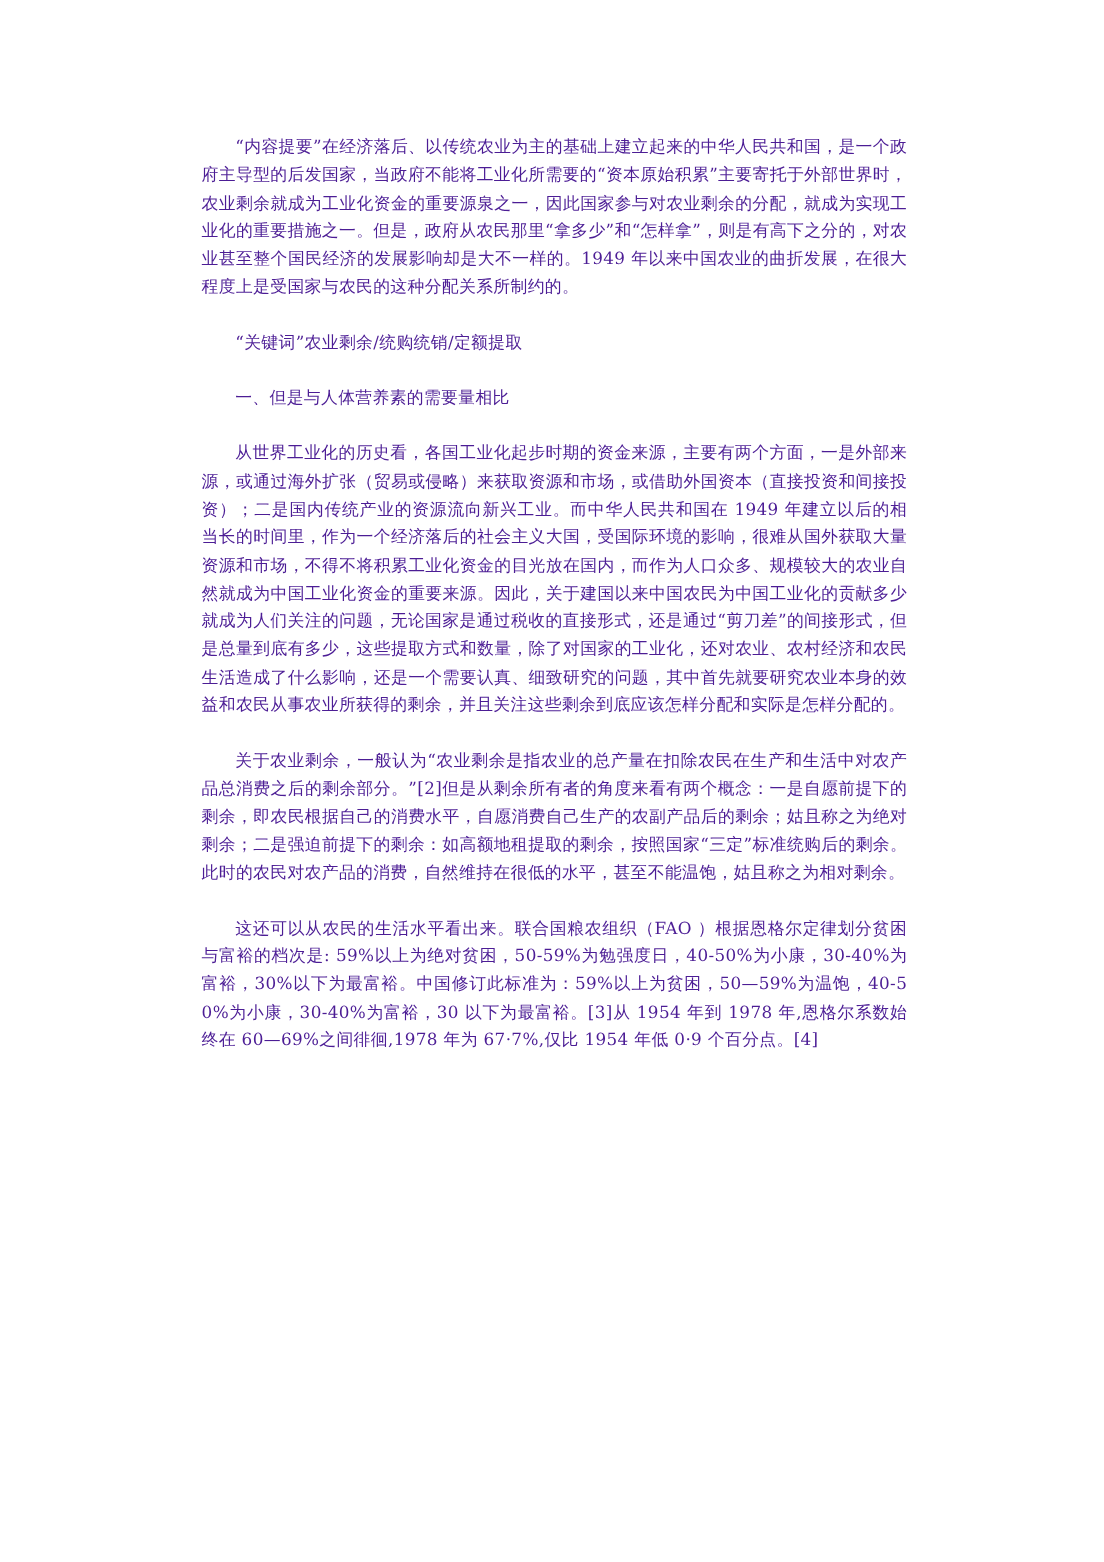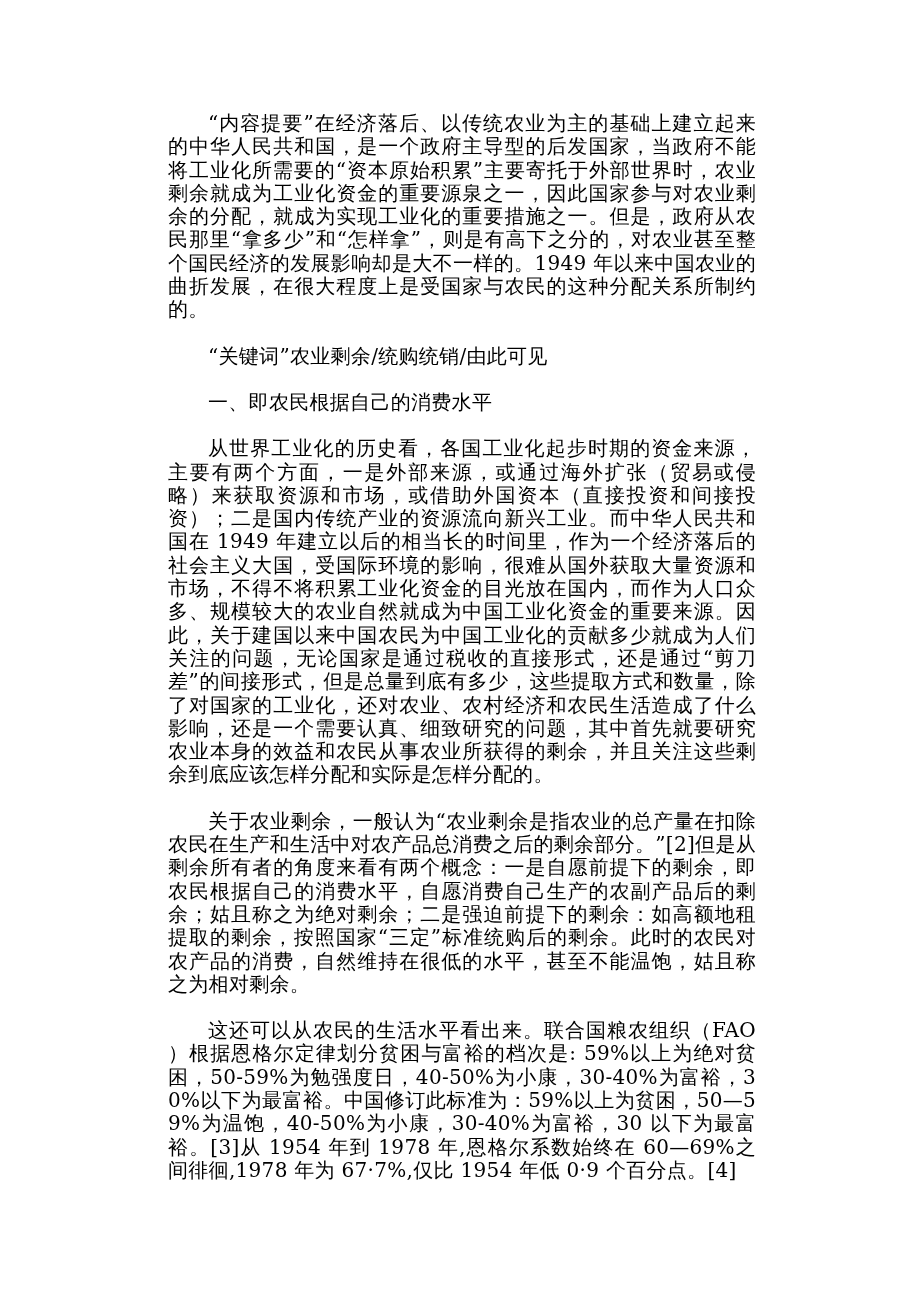--- a/index.html
+++ b/index.html
@@ -10,43 +10,43 @@
   body {
     width: 920px;
     min-height: 1302px;
     position: relative;
   }
   .page {
     position: absolute;
     top: 112px;
     left: 168px;
     width: 588px;
-    color: #000000;
-    font-size: 20px;
+    color: #4c1d95;
+    font-size: 14px;
     line-height: 23.3px;
     text-align: justify;
     text-justify: inter-ideograph;
     letter-spacing: 0.3px;
   }
   .para {
     text-indent: 2em;
     margin-bottom: 23px;
     word-break: break-all;
   }
   .para:last-child { margin-bottom: 3px; }
 </style>
 </head>
 <body>
 
 <div class="page">
   <p class="para">“内容提要”在经济落后、以传统农业为主的基础上建立起来的中华人民共和国，是一个政府主导型的后发国家，当政府不能将工业化所需要的“资本原始积累”主要寄托于外部世界时，农业剩余就成为工业化资金的重要源泉之一，因此国家参与对农业剩余的分配，就成为实现工业化的重要措施之一。但是，政府从农民那里“拿多少”和“怎样拿”，则是有高下之分的，对农业甚至整个国民经济的发展影响却是大不一样的。1949 年以来中国农业的曲折发展，在很大程度上是受国家与农民的这种分配关系所制约的。</p>
 
-  <p class="para">“关键词”农业剩余/统购统销/由此可见</p>
+  <p class="para">“关键词”农业剩余/统购统销/定额提取</p>
 
-  <p class="para">一、即农民根据自己的消费水平</p>
+  <p class="para">一、但是与人体营养素的需要量相比</p>
 
   <p class="para">从世界工业化的历史看，各国工业化起步时期的资金来源，主要有两个方面，一是外部来源，或通过海外扩张（贸易或侵略）来获取资源和市场，或借助外国资本（直接投资和间接投资）；二是国内传统产业的资源流向新兴工业。而中华人民共和国在 1949 年建立以后的相当长的时间里，作为一个经济落后的社会主义大国，受国际环境的影响，很难从国外获取大量资源和市场，不得不将积累工业化资金的目光放在国内，而作为人口众多、规模较大的农业自然就成为中国工业化资金的重要来源。因此，关于建国以来中国农民为中国工业化的贡献多少就成为人们关注的问题，无论国家是通过税收的直接形式，还是通过“剪刀差”的间接形式，但是总量到底有多少，这些提取方式和数量，除了对国家的工业化，还对农业、农村经济和农民生活造成了什么影响，还是一个需要认真、细致研究的问题，其中首先就要研究农业本身的效益和农民从事农业所获得的剩余，并且关注这些剩余到底应该怎样分配和实际是怎样分配的。</p>
 
   <p class="para">关于农业剩余，一般认为“农业剩余是指农业的总产量在扣除农民在生产和生活中对农产品总消费之后的剩余部分。”[2]但是从剩余所有者的角度来看有两个概念：一是自愿前提下的剩余，即农民根据自己的消费水平，自愿消费自己生产的农副产品后的剩余；姑且称之为绝对剩余；二是强迫前提下的剩余：如高额地租提取的剩余，按照国家“三定”标准统购后的剩余。此时的农民对农产品的消费，自然维持在很低的水平，甚至不能温饱，姑且称之为相对剩余。</p>
 
 
   <p class="para">这还可以从农民的生活水平看出来。联合国粮农组织（FAO ）根据恩格尔定律划分贫困与富裕的档次是: 59%以上为绝对贫困，50-59%为勉强度日，40-50%为小康，30-40%为富裕，30%以下为最富裕。中国修订此标准为：59%以上为贫困，50—59%为温饱，40-50%为小康，30-40%为富裕，30 以下为最富裕。[3]从 1954 年到 1978 年,恩格尔系数始终在 60—69%之间徘徊,1978 年为 67·7%,仅比 1954 年低 0·9 个百分点。[4]</p>
 </div>
 
 </body></html>

